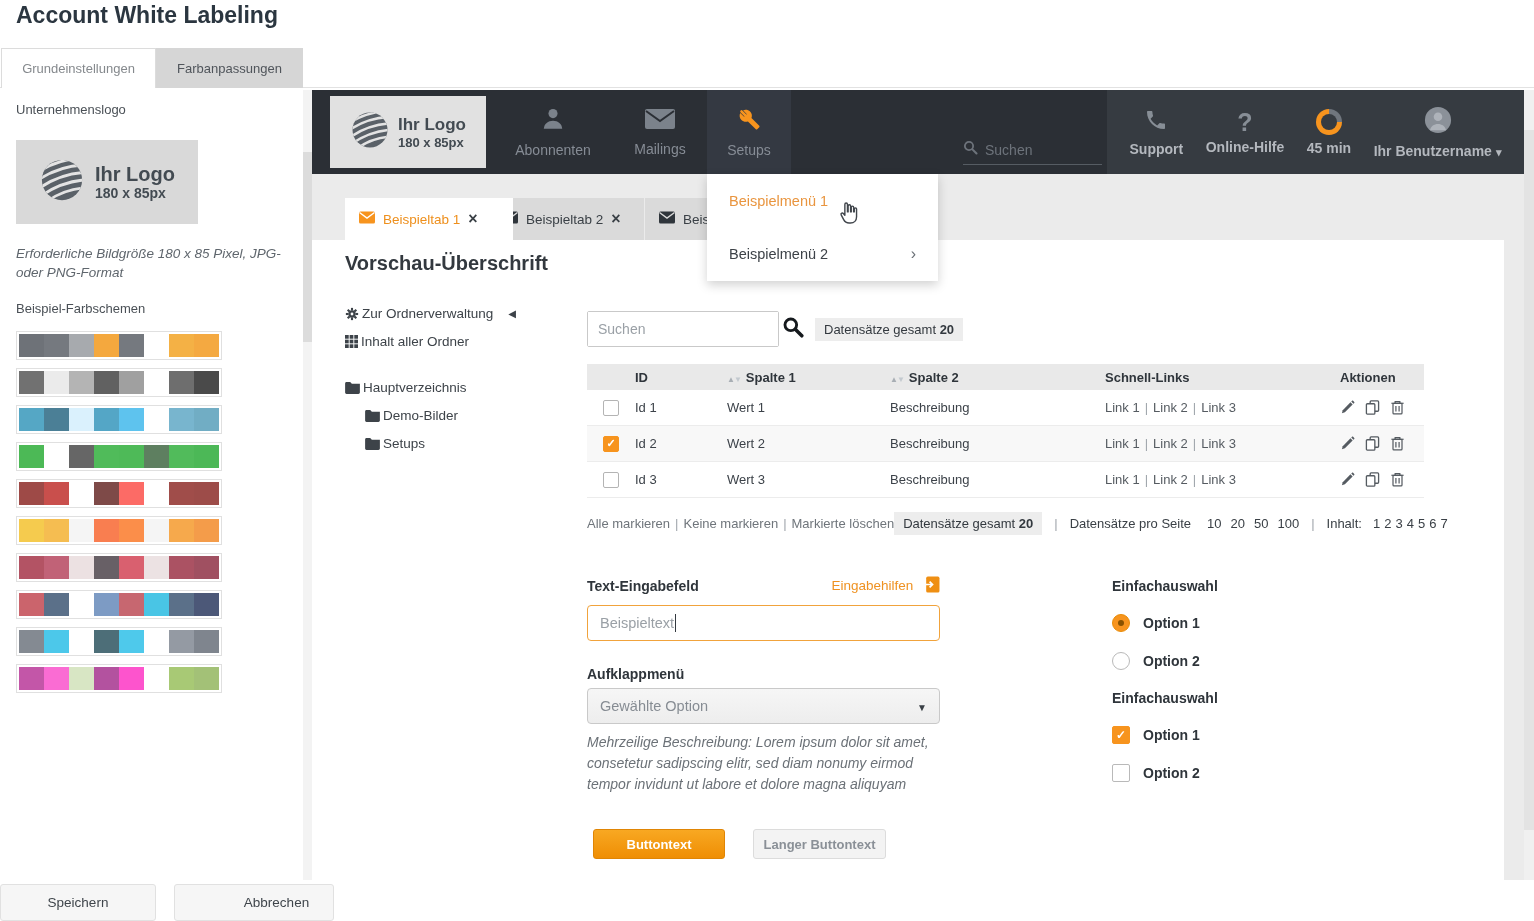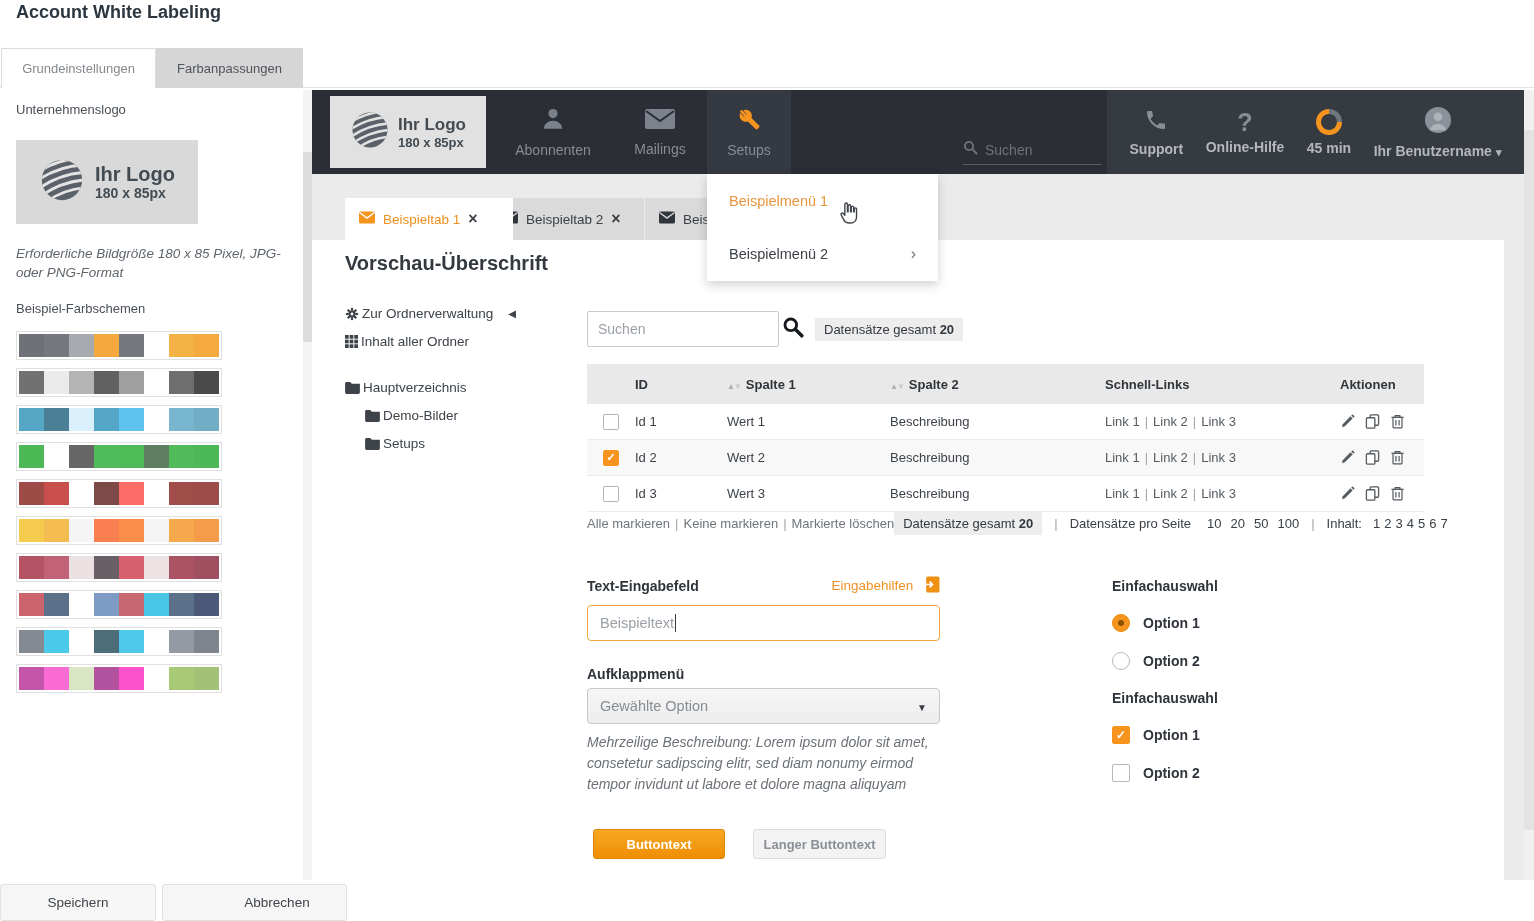--- a/index.html
+++ b/index.html
@@ -2,21 +2,21 @@
 <html><head>
 <meta charset="utf-8">
 <style>
   * { margin:0; padding:0; box-sizing:border-box; }
   html,body { background:#fff; }
   body { font-family:"Liberation Sans", sans-serif; color:#3c4249; }
   #app { position:relative; width:1534px; height:921px; overflow:hidden; background:#fff; }
   .abs { position:absolute; }
 
   
-  .page-title { left:16px; top:2px; font-size:18px; font-weight:700; color:#2b3640; }
+  .page-title { left:16px; top:2px; font-size:23px; font-weight:700; color:#2b3640; }
   .top-rule { left:0; top:87px; width:1534px; border-top:1px solid #e2e2e2; }
 
   
   .stab { top:48px; height:40px; display:flex; align-items:center; justify-content:center;
           font-size:13px; cursor:default; }
   .stab-basic { left:1px; width:155px; background:#fff; border:1px solid #dcdcdc; border-bottom:none; color:#85898d; }
   .stab-colors { left:156px; width:147px; background:#d6d6d6; color:#50555b; }
 
   
   .side-label { left:16px; font-size:13px; color:#4a5056; }
@@ -29,21 +29,21 @@
   #schemes { left:16px; top:331px; width:210px; height:370px; }
   .scheme-row { position:absolute; left:0; width:206px; height:29px; background:#fff;
                 border:1px solid #e0e0e0; padding:2px; display:flex; cursor:pointer; }
   .scheme-cell { flex:1 1 auto; height:23px; }
   .side-scrollbar { left:303px; top:90px; width:11px; height:790px; background:#f3f3f3; }
   .side-scrollbar .thumb { position:absolute; left:0; top:62px; width:11px; height:190px; background:#dcdcdc; }
 
   .footer-btn { top:884px; height:37px; background:#f6f6f6; border:1px solid #e1e1e1; border-radius:3px;
                 display:flex; align-items:center; justify-content:center; font-size:13.5px; color:#3f454b; cursor:pointer; }
   .btn-save { left:0; width:156px; }
-  .btn-cancel { left:162px; width:185px;padding-left:45px; }
+  .btn-cancel { left:174px; width:160px;padding-left:45px; }
 
   
   .panel { left:312px; top:90px; width:1212px; height:790px; background:#ebebeb; }
   .page-scrollbar { left:1524px; top:90px; width:10px; height:790px; background:#f0f0f0; }
   .page-scrollbar .thumb { position:absolute; top:40px; left:0; width:10px; height:700px; background:#e3e3e3; }
 
   
   .topbar { position:absolute; left:0; top:0; width:1212px; height:84px; background:#2b2f35; }
   .tb-logo { position:absolute; left:18px; top:6px; width:156px; height:72px; background:#e1e1e1;
              display:flex; align-items:center; justify-content:center; gap:8px; }
@@ -105,21 +105,21 @@
   .c-search input { width:100%; height:100%; border:none; outline:none; padding:0 10px;
                     font-size:14px; color:#3c4249; font-family:inherit; }
   .c-search input::placeholder { color:#9aa0a6; }
   .c-mag { left:470px; top:76px; color:#15191d; cursor:pointer; }
   .badge { background:#ededed; padding:4px 9px; font-size:13px; color:#33393f; white-space:nowrap; }
   .badge b { font-weight:700; }
   .badge-top { left:503px; top:78px; }
 
   
   .tbl { left:275px; top:124px; width:837px; }
-  .tbl-head { display:flex; height:40px; background:#e9e9e9; align-items:center;
+  .tbl-head { display:flex; height:26px; background:#e9e9e9; align-items:center;
               font-size:13px; font-weight:700; color:#2f353b; }
   .col-cb { width:48px; display:flex; align-items:center; justify-content:center; }
   .col-id { width:92px; }
   .col-c1 { width:163px; }
   .col-c2 { width:215px; }
   .col-links { width:235px; }
   .col-act { width:84px; }
   .sort { font-size:8px; letter-spacing:-1px; margin-right:5px; }
   .sort::before { content:"▲"; color:#a8aeb4; }
   .sort::after { content:"▼"; color:#c3c9cf; }

